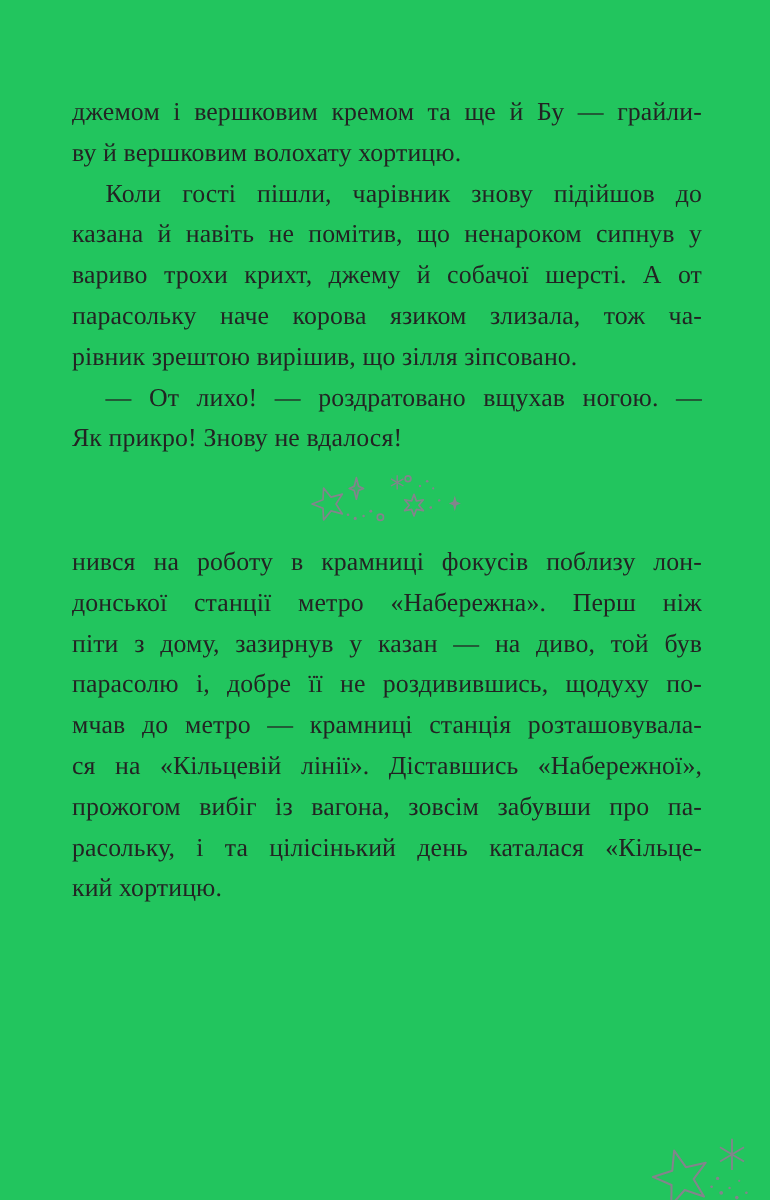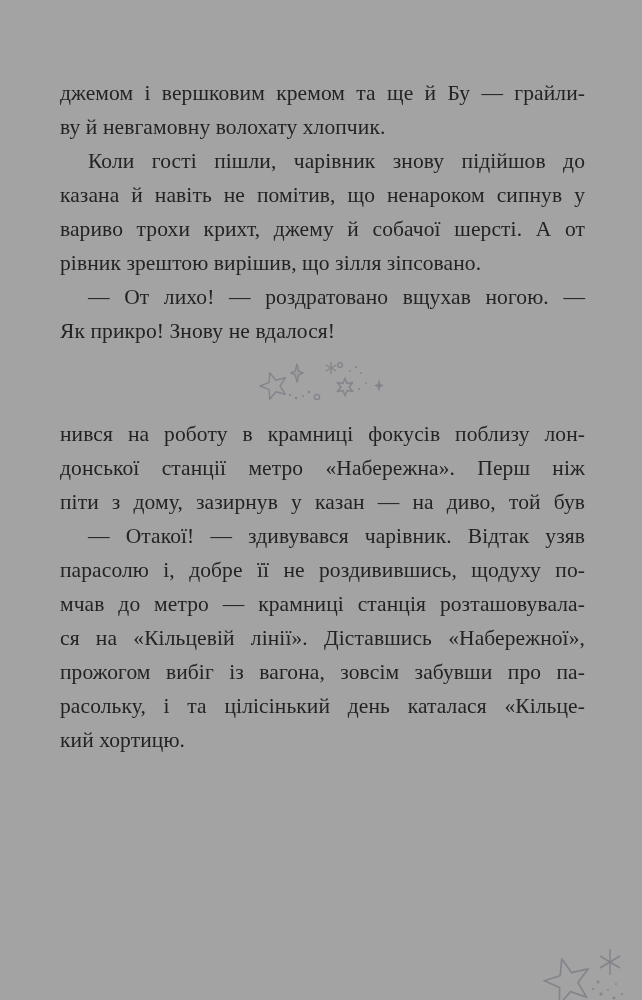--- a/index.html
+++ b/index.html
@@ -10,21 +10,21 @@
     width: 642px;
     height: 1000px;
     background: #fefefe;
     overflow: hidden;
     position: relative;
     font-family: "Liberation Serif", "DejaVu Serif", serif;
   }
   .page {
     position: absolute;
     inset: 0;
-    background: #a3a3a3;
+    background: #22c55e;
   }
   .text-column {
     position: absolute;
     top: 76px;
     left: 60px;
     right: 57px;
     color: var(--ink, #232323);
     font-size: 21.5px;
   }
   .line {
@@ -70,24 +70,25 @@
 </style>
 </head>
 <body>
 
 <div class="page">
 
   <div class="text-column">
 
     <div>
         <div class="line j">джемом і вершковим кремом та ще й Бу — грайли-</div>
-        <div class="line">ву й невгамовну волохату хлопчик.</div>
+        <div class="line">ву й вершковим волохату хортицю.</div>
         <div class="line j ind">Коли гості пішли, чарівник знову підійшов до</div>
         <div class="line j">казана й навіть не помітив, що ненароком сипнув у</div>
         <div class="line j">вариво трохи крихт, джему й собачої шерсті. А от</div>
+        <div class="line j">парасольку наче корова язиком злизала, тож ча-</div>
         <div class="line">рівник зрештою вирішив, що зілля зіпсовано.</div>
         <div class="line j ind">— От лихо! — роздратовано вщухав ногою. —</div>
         <div class="line">Як прикро! Знову не вдалося!</div>
       </div>
 
     <div class="divider">
       <svg class="ornament" width="132" height="48" viewBox="0 0 132 48" fill="none" stroke="currentColor" stroke-width="1.4" stroke-linejoin="round">
 
         <g transform="translate(17,27) rotate(-18)">
           <polygon points="0,-14 3.5,-4.9 13.3,-4.3 5.7,1.9 8.2,11.3 0,6 -8.2,11.3 -5.7,1.9 -13.3,-4.3 -3.5,-4.9"></polygon>
@@ -121,21 +122,20 @@
         <circle cx="109" cy="24" r="1" fill="currentColor" stroke="none"></circle>
 
         <polygon points="122,20 123.4,25 127,26.5 123.4,28 122,33 120.6,28 117,26.5 120.6,25" fill="currentColor" stroke="none"></polygon>
       </svg>
     </div>
 
     <div>
         <div class="line j">нився на роботу в крамниці фокусів поблизу лон-</div>
         <div class="line j">донської станції метро «Набережна». Перш ніж</div>
         <div class="line j">піти з дому, зазирнув у казан — на диво, той був</div>
-        <div class="line j ind">— Отакої! — здивувався чарівник. Відтак узяв</div>
         <div class="line j">парасолю і, добре її не роздивившись, щодуху по-</div>
         <div class="line j">мчав до метро — крамниці станція розташовувала-</div>
         <div class="line j">ся на «Кільцевій лінії». Діставшись «Набережної»,</div>
         <div class="line j">прожогом вибіг із вагона, зовсім забувши про па-</div>
         <div class="line j">расольку, і та цілісінький день каталася «Кільце-</div>
         <div class="line">кий хортицю.</div>
       </div>
 
   </div>
 

